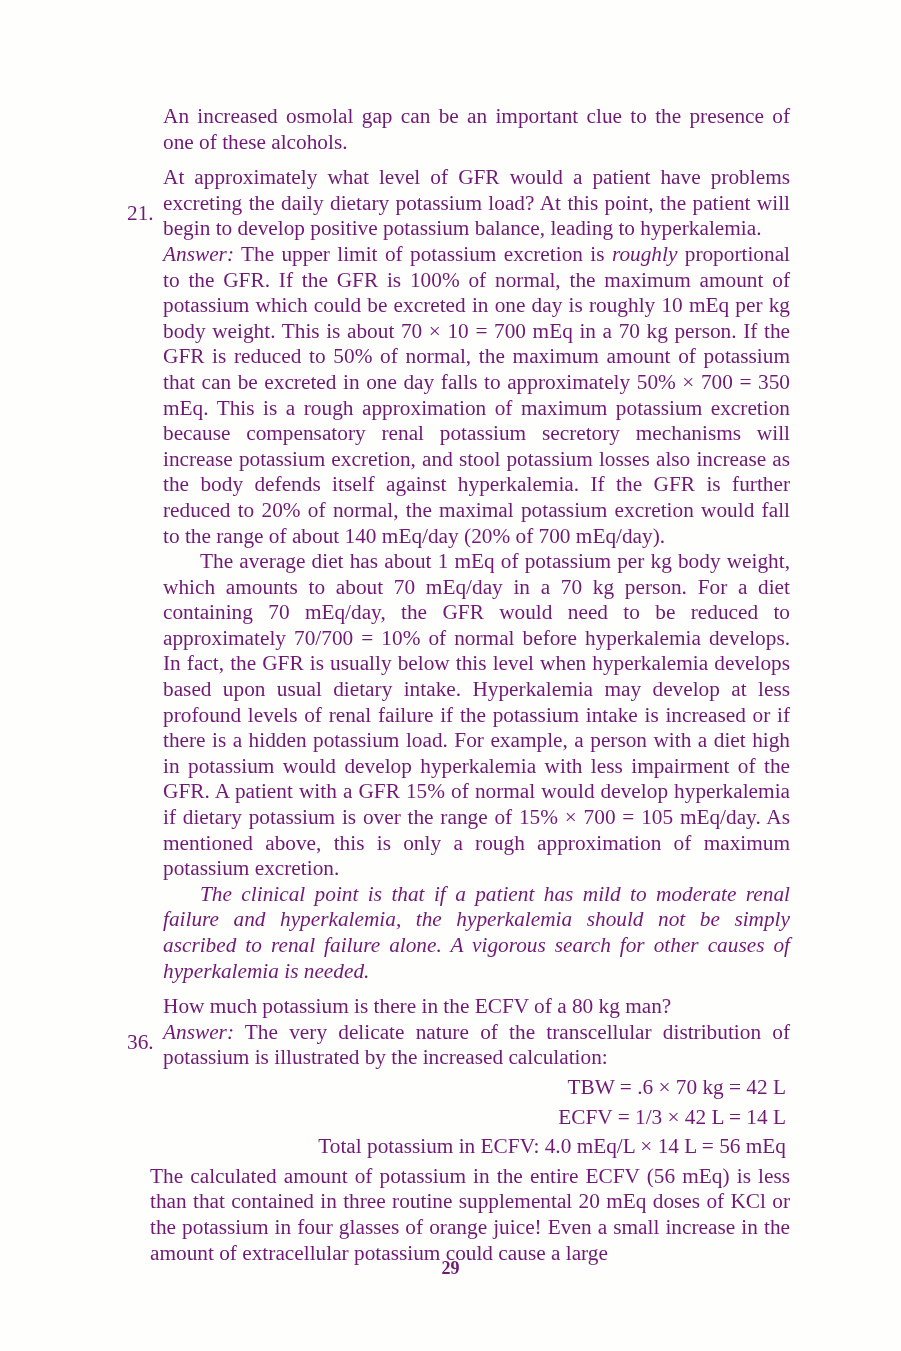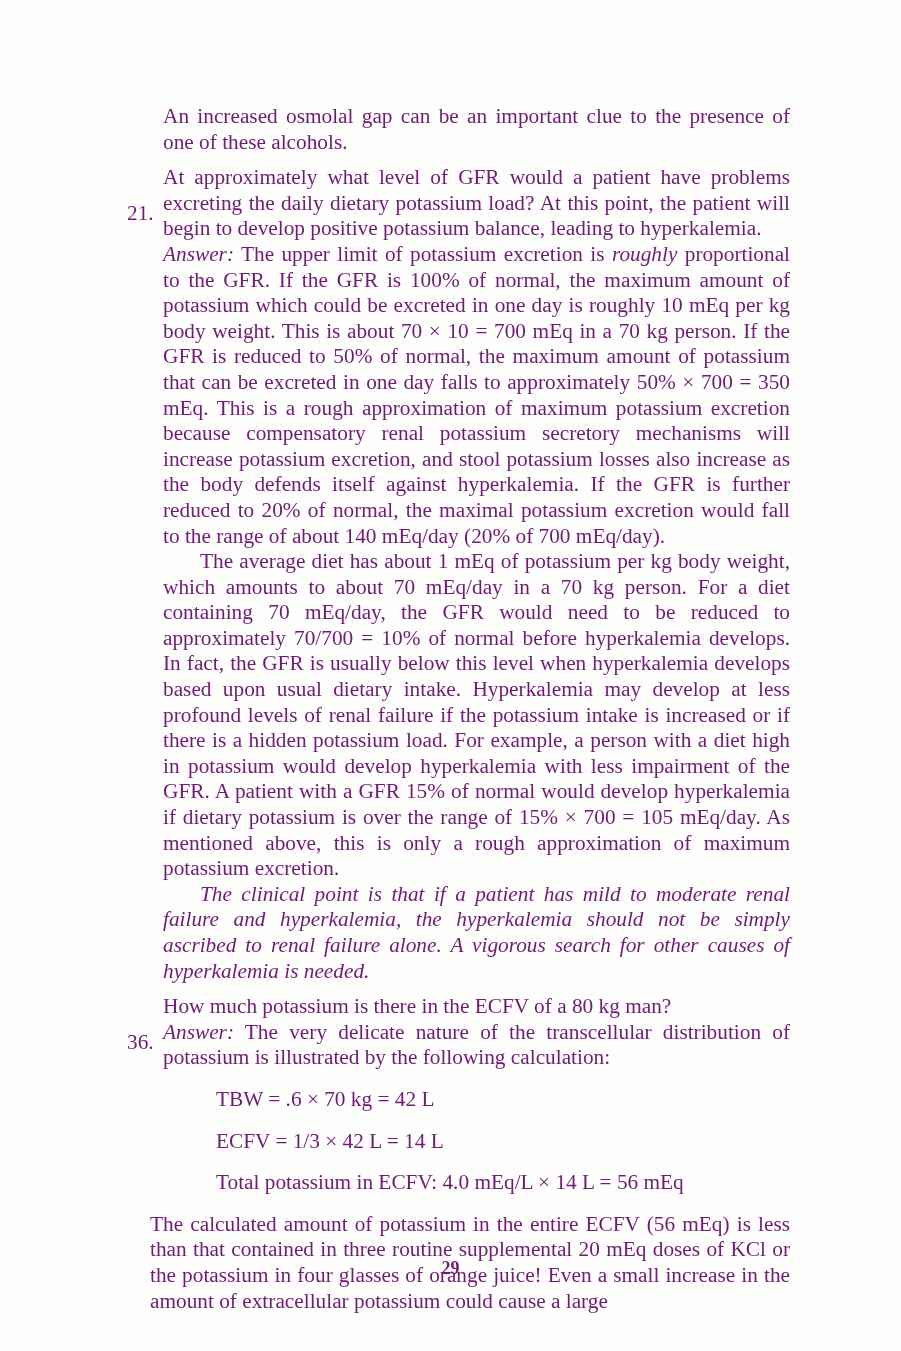--- a/index.html
+++ b/index.html
@@ -20,21 +20,21 @@
     top: 104px;
     width: 663px;
   }
   .para { margin: 0; text-align: justify; }
   .intro { margin-left: 36px; }
   .item { position: relative; padding-left: 36px; margin-top: 10px; }
   .item-number { position: absolute; left: 0; top: 0; margin-top: 36px; }
   .indent { text-indent: 37px; }
   .italic { font-style: italic; font-family: Liberation Serif, serif; }
   em { }
-  .calc-line { padding-left: 37px; text-align: left; margin: 16px; }
+  .calc-line { padding-left: 37px; text-align: right; margin: 4px; }
   .conclusion { margin-left: -13px; }
   .page-number {
     position: absolute;
     top: 1256px;
     left: 0;
     width: 100%;
     text-align: center;
     font-weight: bold;
     font-size: 18px;
   }
@@ -51,21 +51,21 @@
       <span class="item-number">21.</span>
       <p class="para">At approximately what level of GFR would a patient have problems excreting the daily dietary potassium load? At this point, the patient will begin to develop positive potassium balance, leading to hyperkalemia.</p>
       <p class="para"><em>Answer:</em> <span>The upper limit of potassium excretion is</span> <em>roughly</em> <span>proportional to the GFR. If the GFR is 100% of normal, the maximum amount of potassium which could be excreted in one day is roughly 10 mEq per kg body weight. This is about 70 × 10 = 700 mEq in a 70 kg person. If the GFR is reduced to 50% of normal, the maximum amount of potassium that can be excreted in one day falls to approximately 50% × 700 = 350 mEq. This is a rough approximation of maximum potassium excretion because compensatory renal potassium secretory mechanisms will increase potassium excretion, and stool potassium losses also increase as the body defends itself against hyperkalemia. If the GFR is further reduced to 20% of normal, the maximal potassium excretion would fall to the range of about 140 mEq/day (20% of 700 mEq/day).</span></p>
       <p class="para indent">The average diet has about 1 mEq of potassium per kg body weight, which amounts to about 70 mEq/day in a 70 kg person. For a diet containing 70 mEq/day, the GFR would need to be reduced to approximately 70/700 = 10% of normal before hyperkalemia develops. In fact, the GFR is usually below this level when hyperkalemia develops based upon usual dietary intake. Hyperkalemia may develop at less profound levels of renal failure if the potassium intake is increased or if there is a hidden potassium load. For example, a person with a diet high in potassium would develop hyperkalemia with less impairment of the GFR. A patient with a GFR 15% of normal would develop hyperkalemia if dietary potassium is over the range of 15% × 700 = 105 mEq/day. As mentioned above, this is only a rough approximation of maximum potassium excretion.</p>
       <p class="para indent italic">The clinical point is that if a patient has mild to moderate renal failure and hyperkalemia, the hyperkalemia should not be simply ascribed to renal failure alone. A vigorous search for other causes of hyperkalemia is needed.</p>
     </div>
 
     <div class="item">
       <span class="item-number">36.</span>
       <p class="para">How much potassium is there in the ECFV of a 80 kg man?</p>
-      <p class="para"><em>Answer:</em> <span>The very delicate nature of the transcellular distribution of potassium is illustrated by the following calculation:</span></p>
+      <p class="para"><em>Answer:</em> <span>The very delicate nature of the transcellular distribution of potassium is illustrated by the increased calculation:</span></p>
       <div>
         <p class="calc-line">TBW = .6 × 70 kg = 42 L</p>
         <p class="calc-line">ECFV = 1/3 × 42 L = 14 L</p>
         <p class="calc-line">Total potassium in ECFV: 4.0 mEq/L × 14 L = 56 mEq</p>
       </div>
       <p class="para conclusion">The calculated amount of potassium in the entire ECFV (56 mEq) is less than that contained in three routine supplemental 20 mEq doses of KCl or the potassium in four glasses of orange juice! Even a small increase in the amount of extracellular potassium could cause a large</p>
     </div>
 
   </div>
 

